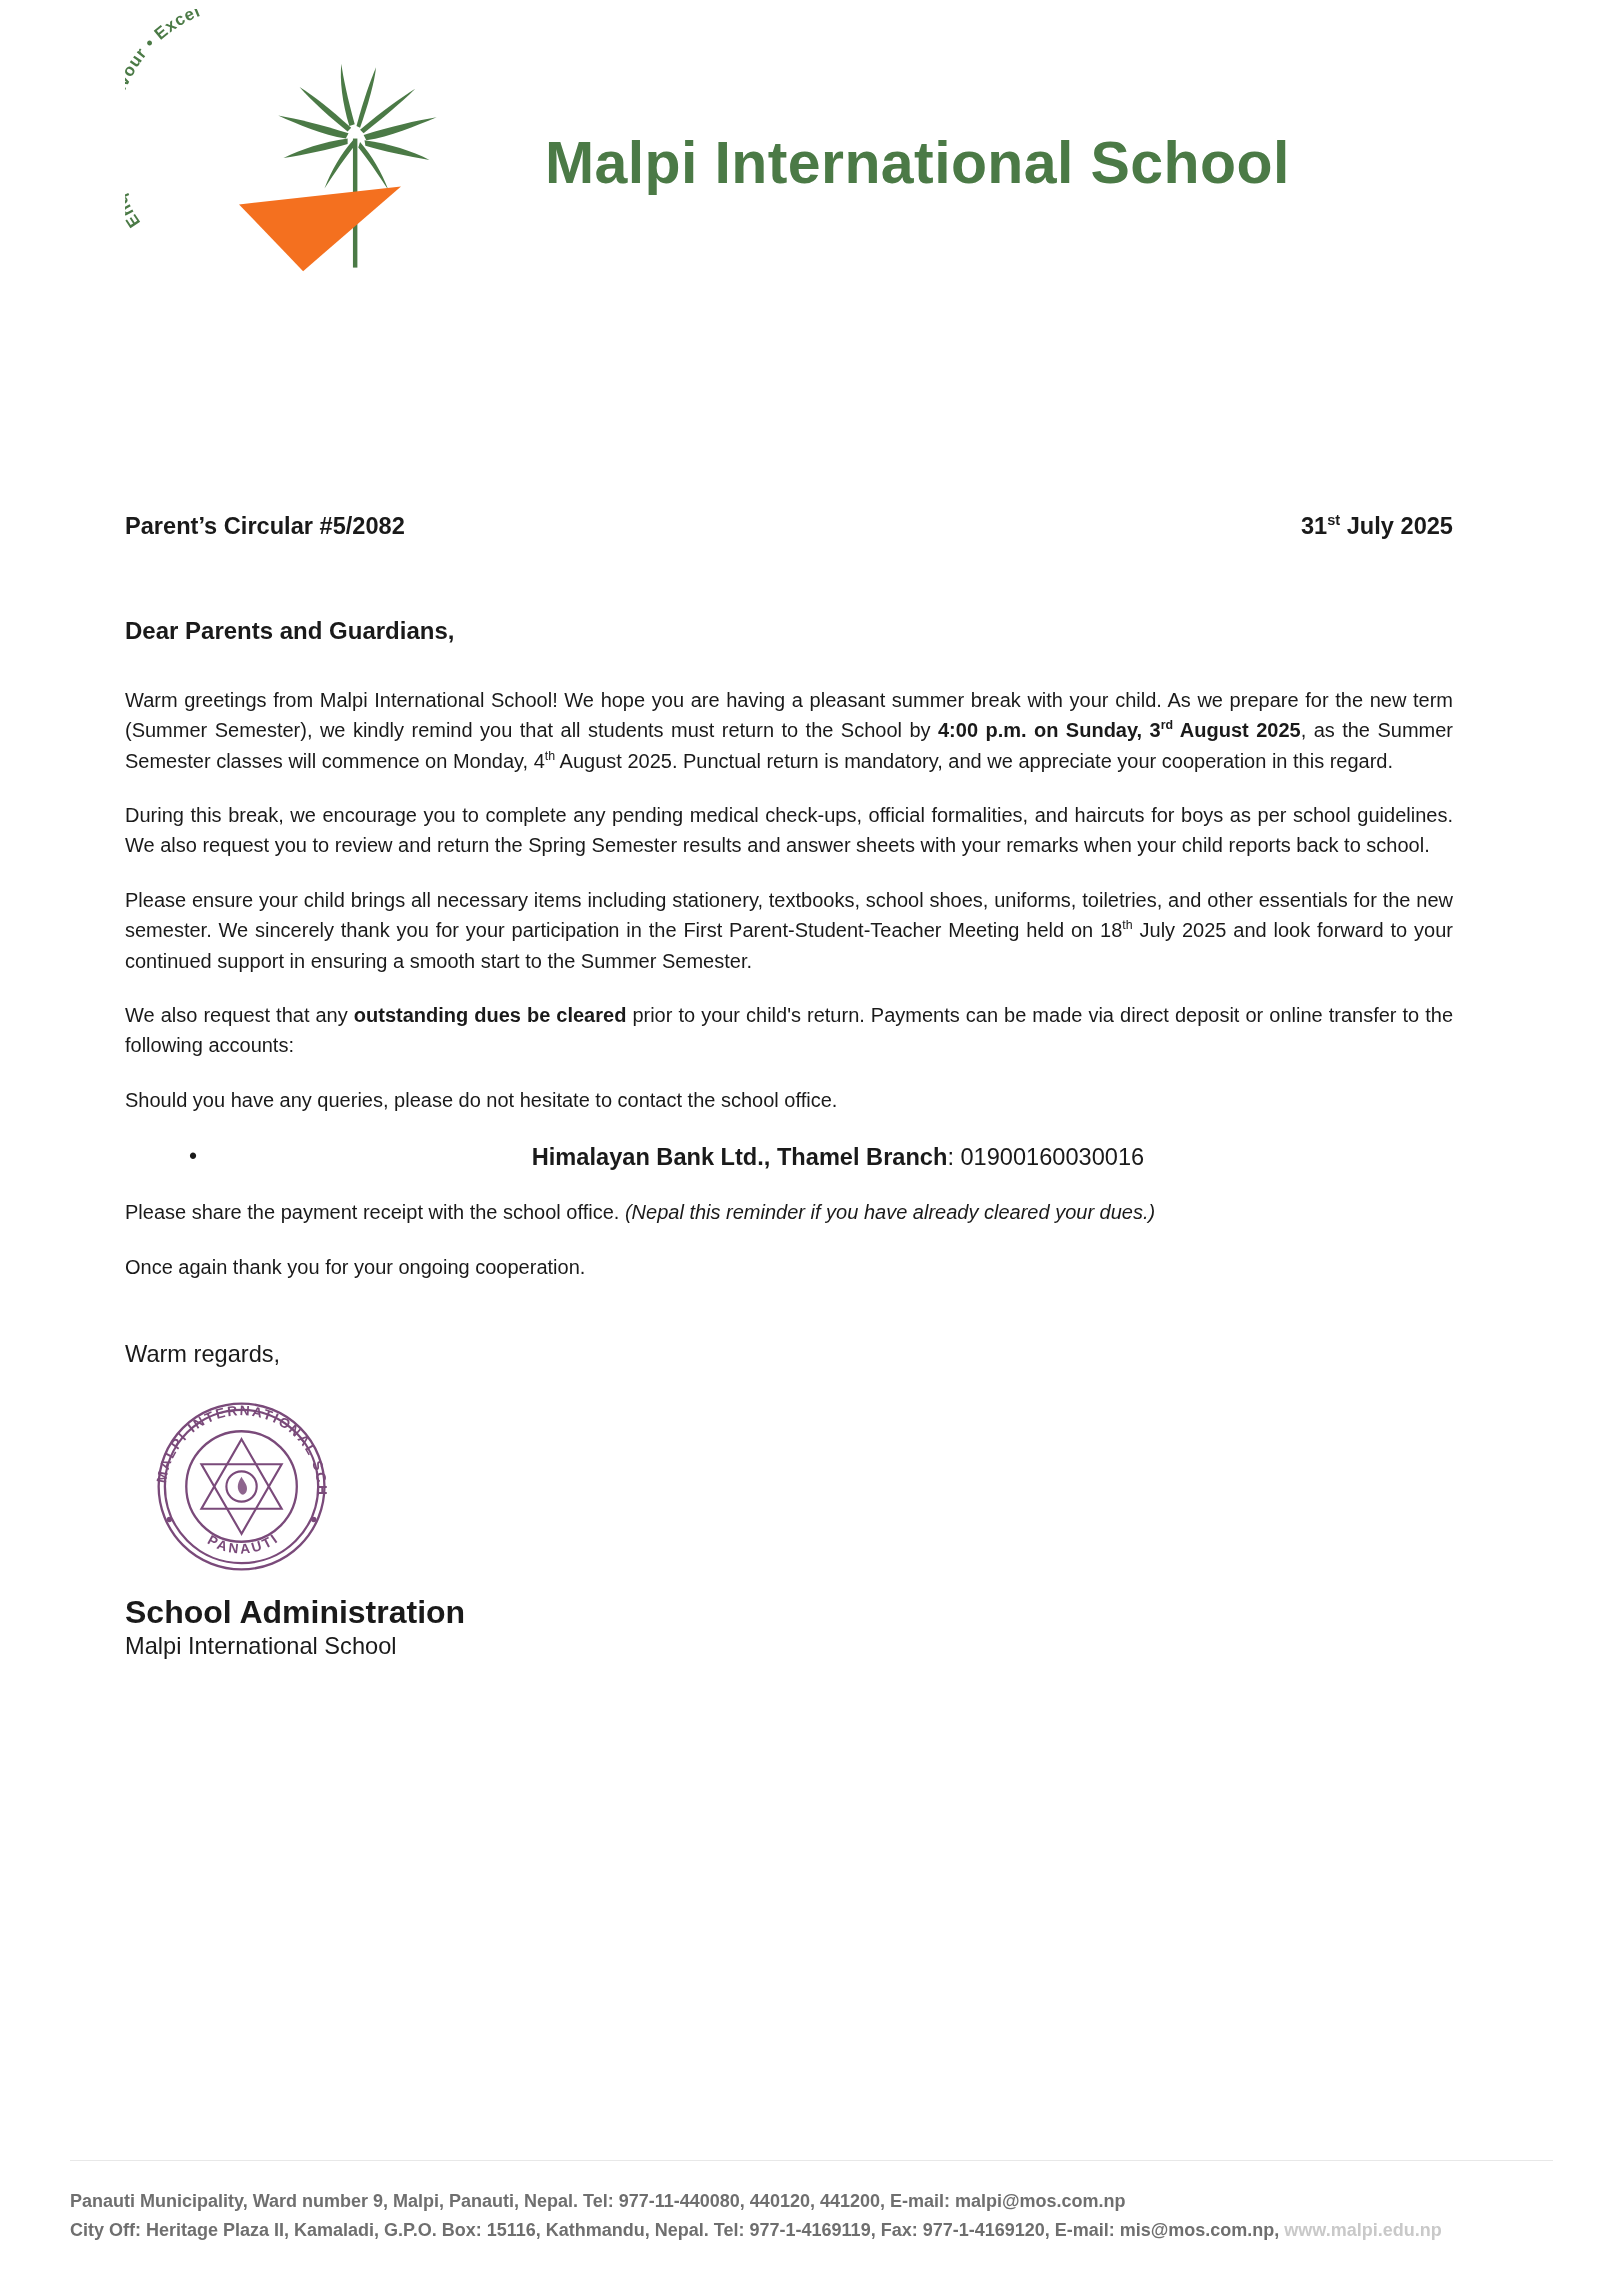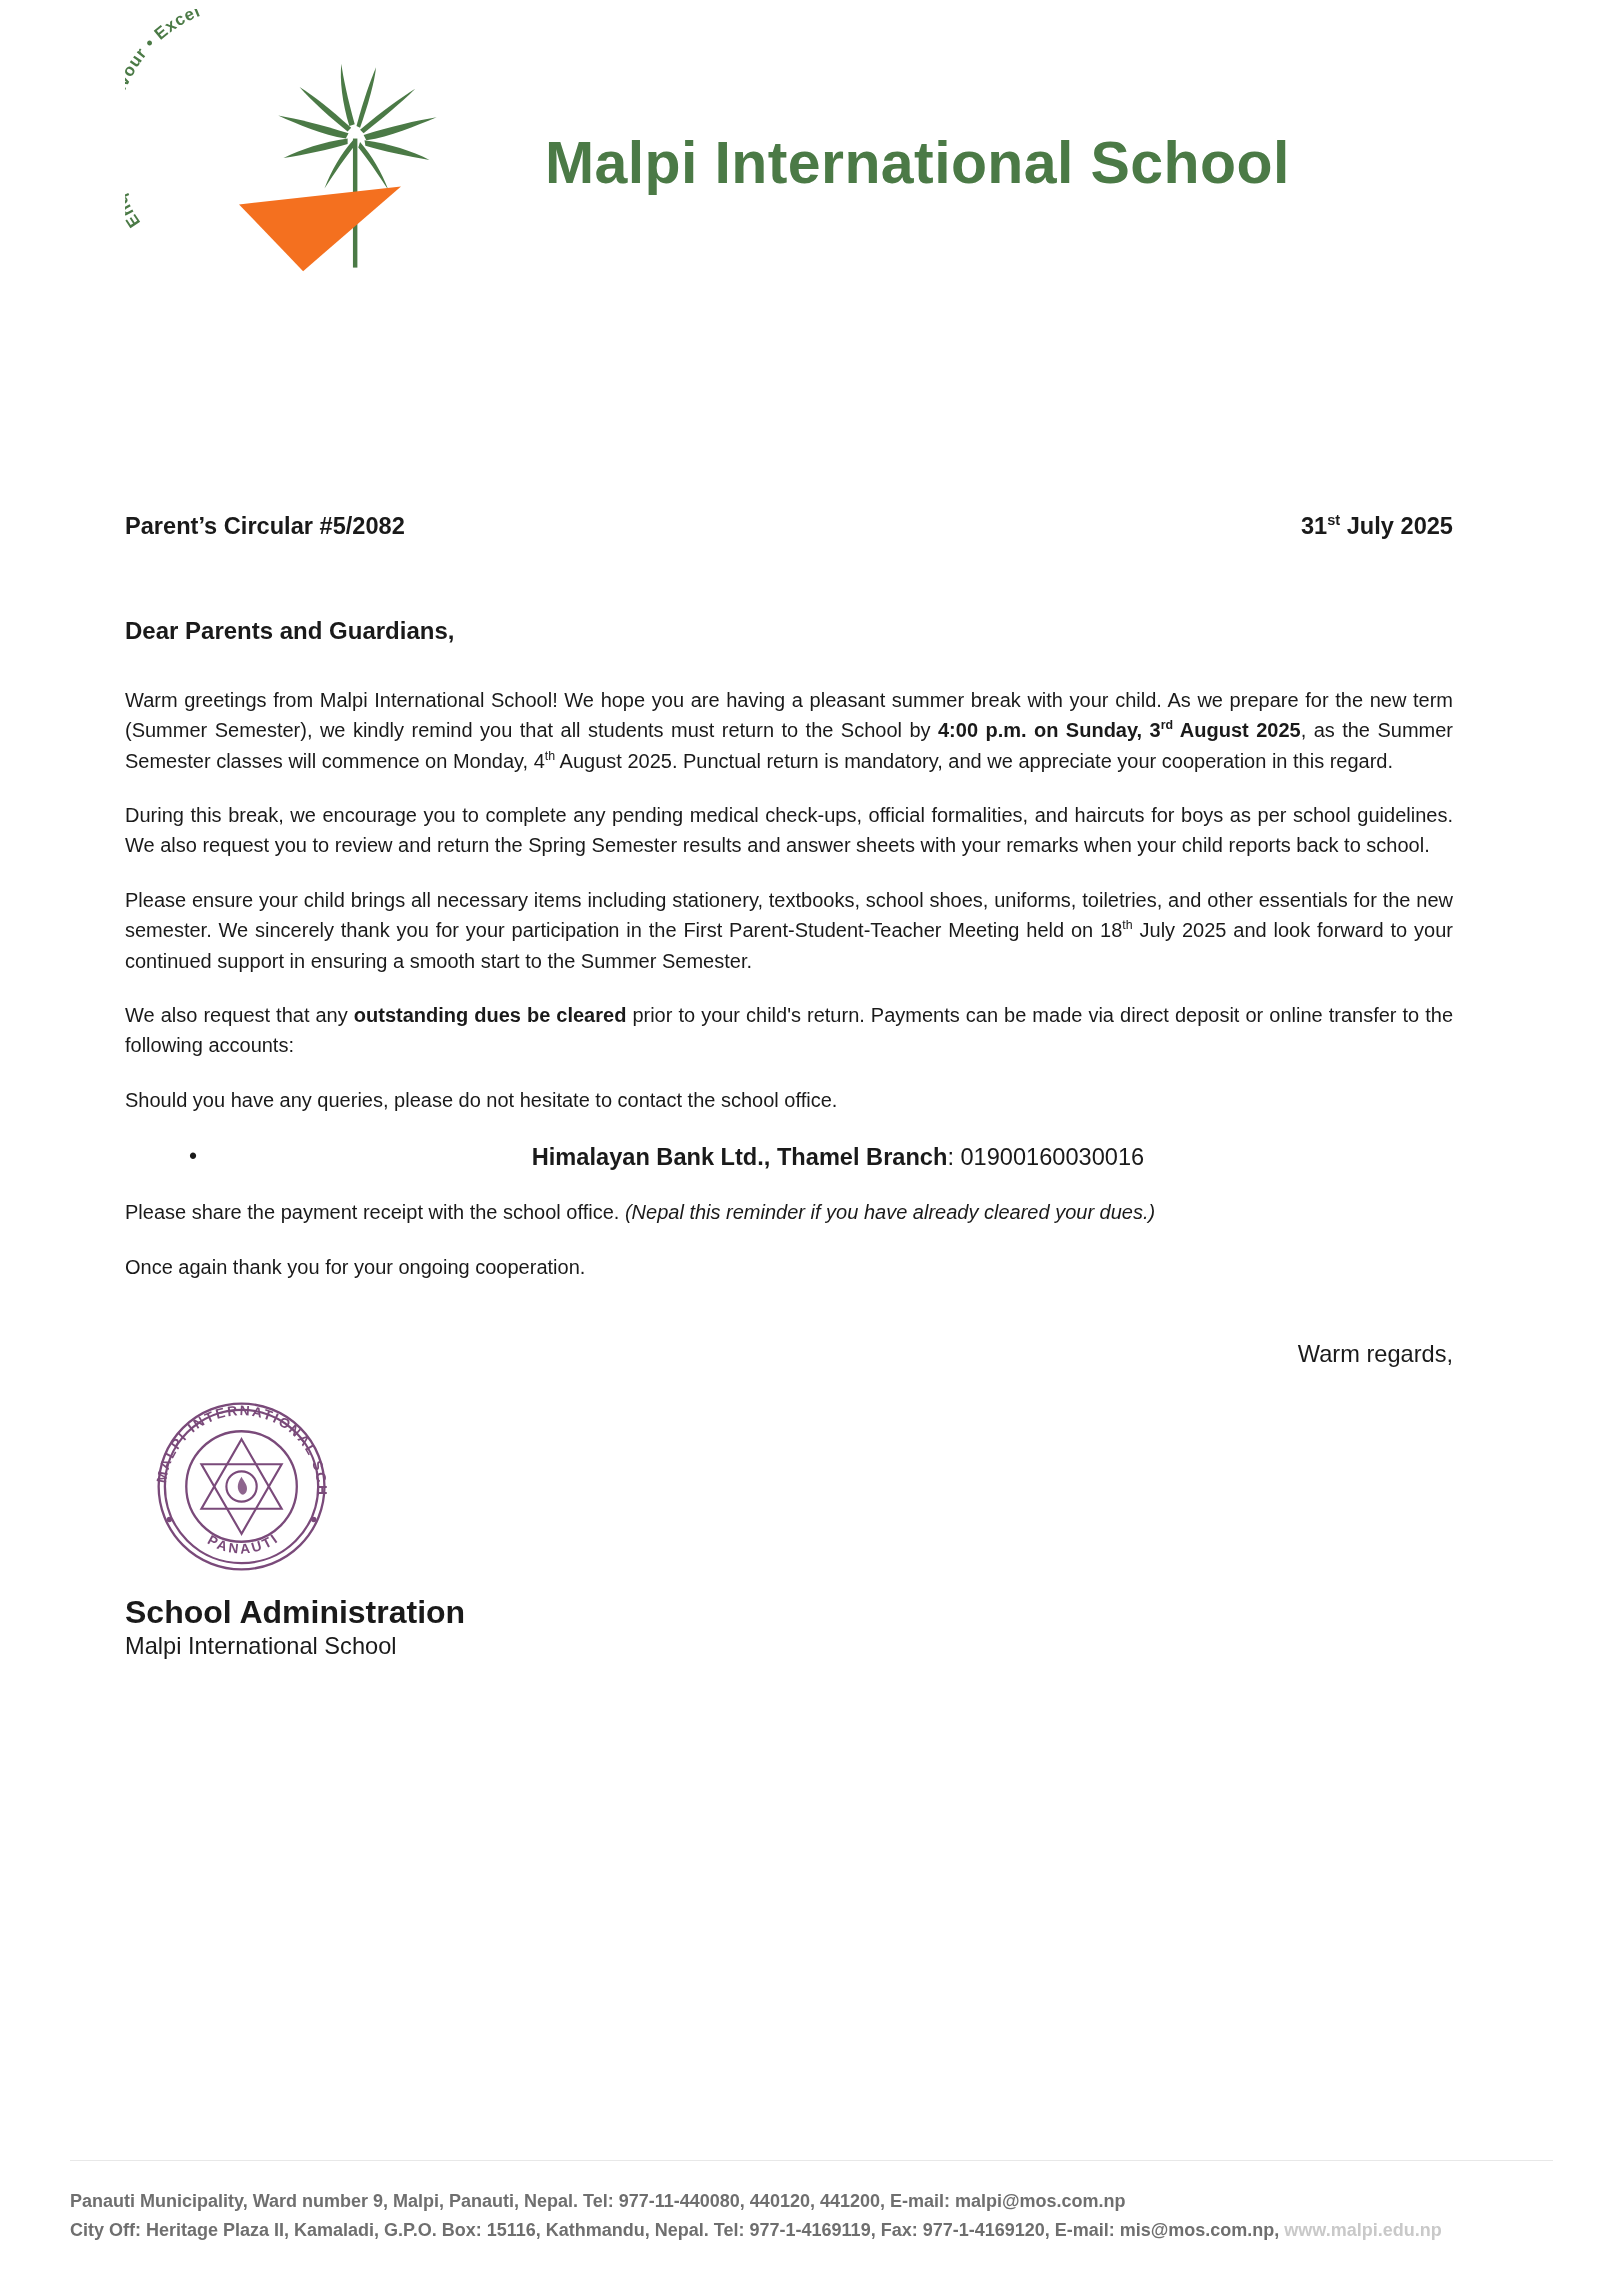--- a/index.html
+++ b/index.html
@@ -118,21 +118,20 @@
     content: "\2022";
     position: absolute;
     left: -34px;
     font-size: 23px;
   }
   ul.banks li b { font-weight: bold; }
 
   .regards {
     font-size: 23.6px;
     margin-top: 59px;
-    text-align: right;
   }
 
   
   .stamp {
     position: relative;
     width: 232px;
     height: 205px;
     margin: 16px 0 5.3px 5.3px;
   }
   .stamp svg { position: absolute; left: 0; top: 0; }

